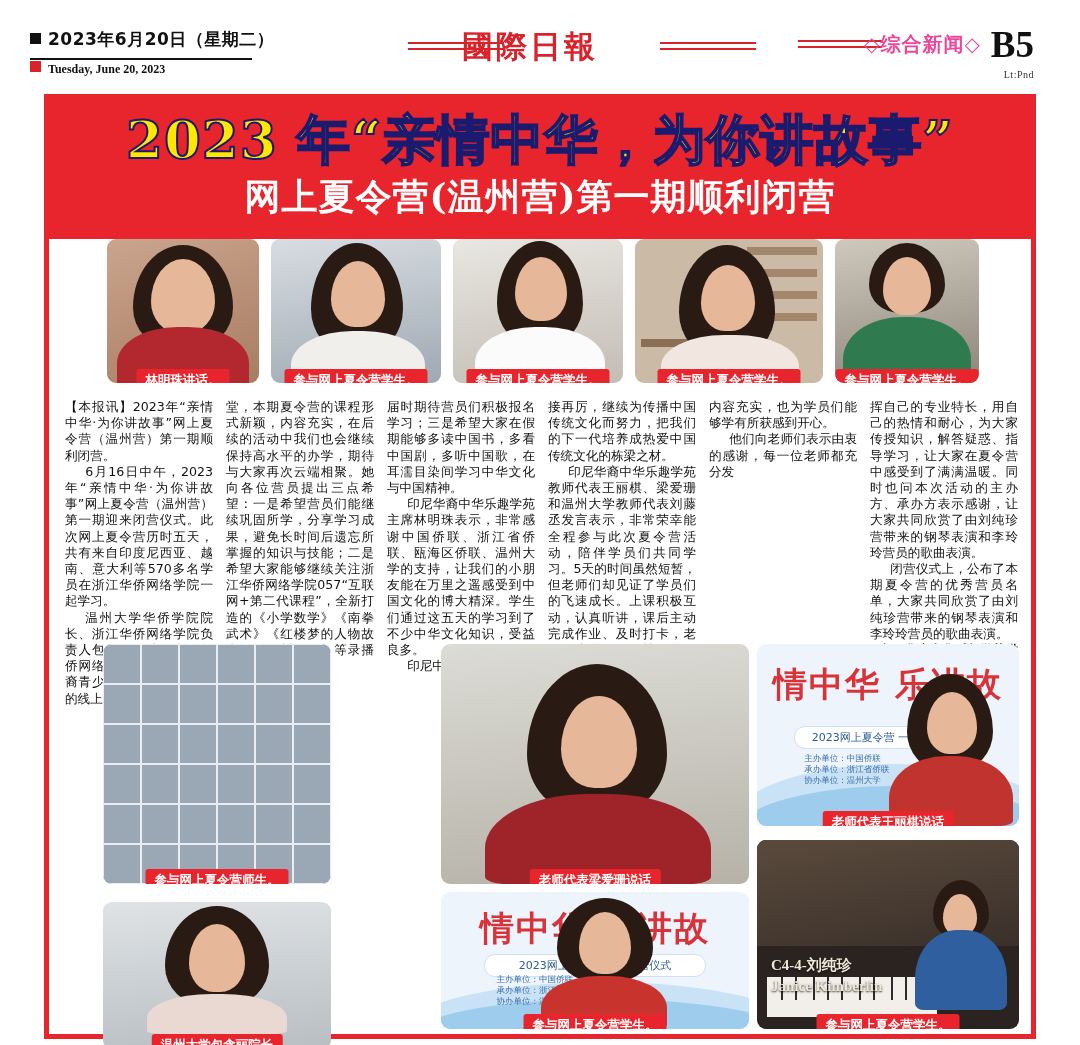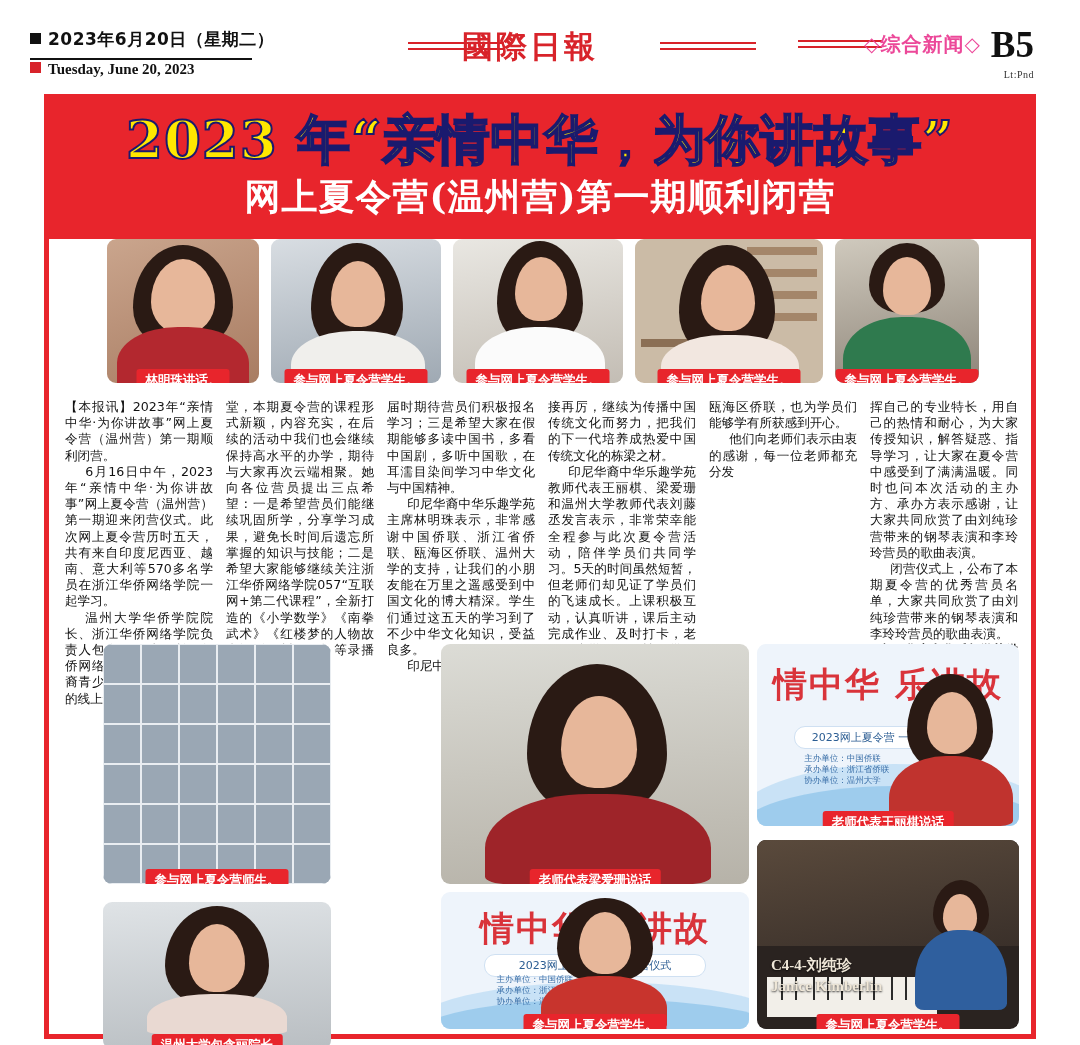--- a/index.html
+++ b/index.html
@@ -20,21 +20,21 @@
   .mast-left { position:absolute; left:30px; top:28px; }
   .mast-date-cn {
     font-size:17px; font-weight:bold; letter-spacing:0.5px;
     font-family:"DejaVu Sans", sans-serif; white-space:nowrap;
   }
   .mast-date-cn .sq {
     display:inline-block; width:11px; height:11px; background:#111;
     margin-right:7px; vertical-align:1px;
   }
   .mast-date-en {
-    margin-top:10px; font-size:15px; font-weight:bold;
+    margin-top:10px; font-size:12px; font-weight:bold;
     font-family:"Liberation Serif", serif; white-space:nowrap;
   }
   .mast-date-en .sq {
     display:inline-block; width:11px; height:11px; background:#d8232a;
     margin-right:7px; vertical-align:1px;
   }
   .mast-rule { position:absolute; left:30px; top:58px; width:222px; height:2px; background:#111; }
 
   .mast-center {
     position:absolute; left:0; right:0; top:26px; text-align:center;
@@ -271,21 +271,21 @@
         <p>印尼华裔中华乐趣学苑主席林明珠表示，非常感谢中国侨联、浙江省侨联、瓯海区侨联、温州大学的支持，让我们的小朋友能在万里之遥感受到中国文化的博大精深。学生们通过这五天的学习到了不少中华文化知识，受益良多。</p>
         <p>印尼中华乐趣学苑将再</p>
       </div>
 
       <div class="col" style="left:483px;">
         <p class="noindent">接再厉，继续为传播中国传统文化而努力，把我们的下一代培养成热爱中国传统文化的栋梁之材。</p>
         <p>印尼华裔中华乐趣学苑教师代表王丽棋、梁爱珊和温州大学教师代表刘藤丞发言表示，非常荣幸能全程参与此次夏令营活动，陪伴学员们共同学习。5天的时间虽然短暂，但老师们却见证了学员们的飞速成长。上课积极互动，认真听讲，课后主动完成作业、及时打卡，老师们为学员们热情好学的态度</p>
       </div>
 
       <div class="col" style="left:644px;">
-        <p class="noindent">瓯海区侨联，也为学员们能够学有所获感到开心。</p>
+        <p class="noindent">内容充实，也为学员们能够学有所获感到开心。</p>
         <p>他们向老师们表示由衷的感谢，每一位老师都充分发</p>
       </div>
 
       <div class="col" style="left:805px;">
         <p class="noindent">挥自己的专业特长，用自己的热情和耐心，为大家传授知识，解答疑惑、指导学习，让大家在夏令营中感受到了满满温暖。同时也问本次活动的主办方、承办方表示感谢，让大家共同欣赏了由刘纯珍营带来的钢琴表演和李玲玲营员的歌曲表演。</p>
         <p>闭营仪式上，公布了本期夏令营的优秀营员名单，大家共同欣赏了由刘纯珍营带来的钢琴表演和李玲玲营员的歌曲表演。</p>
         <p class="sign">印尼华裔中华乐趣学苑供稿</p>
       </div>
     </div>
 

